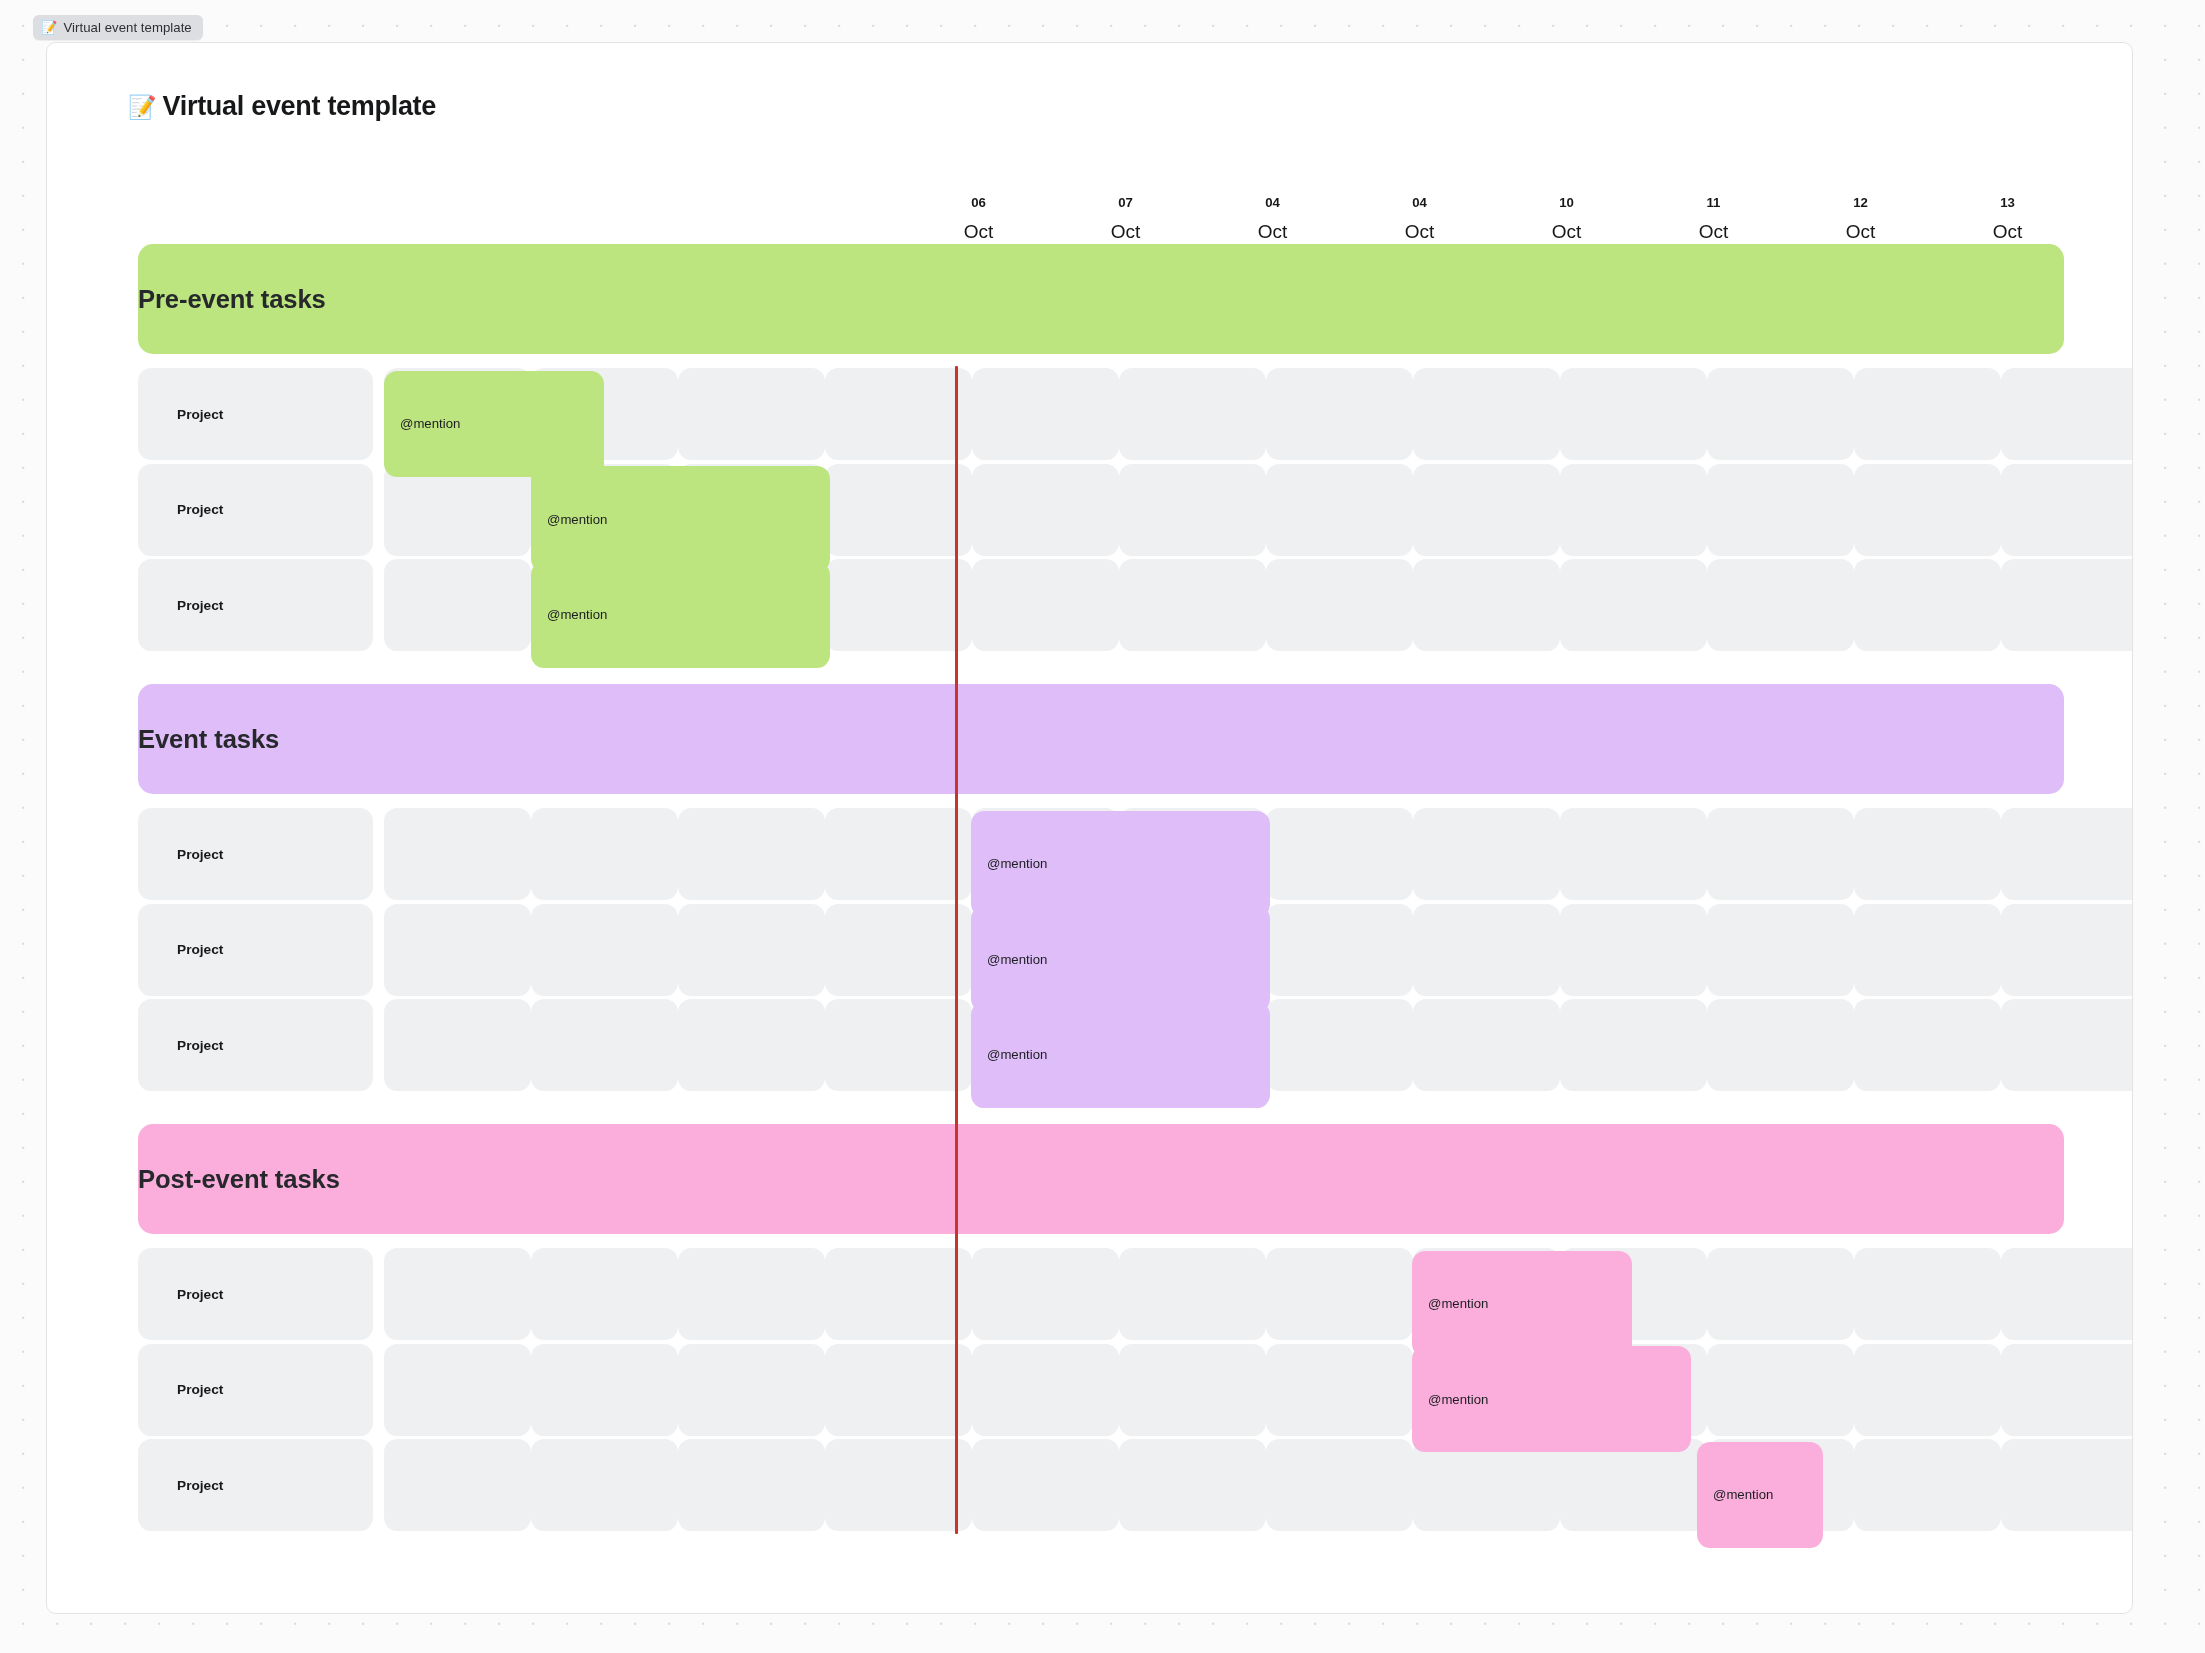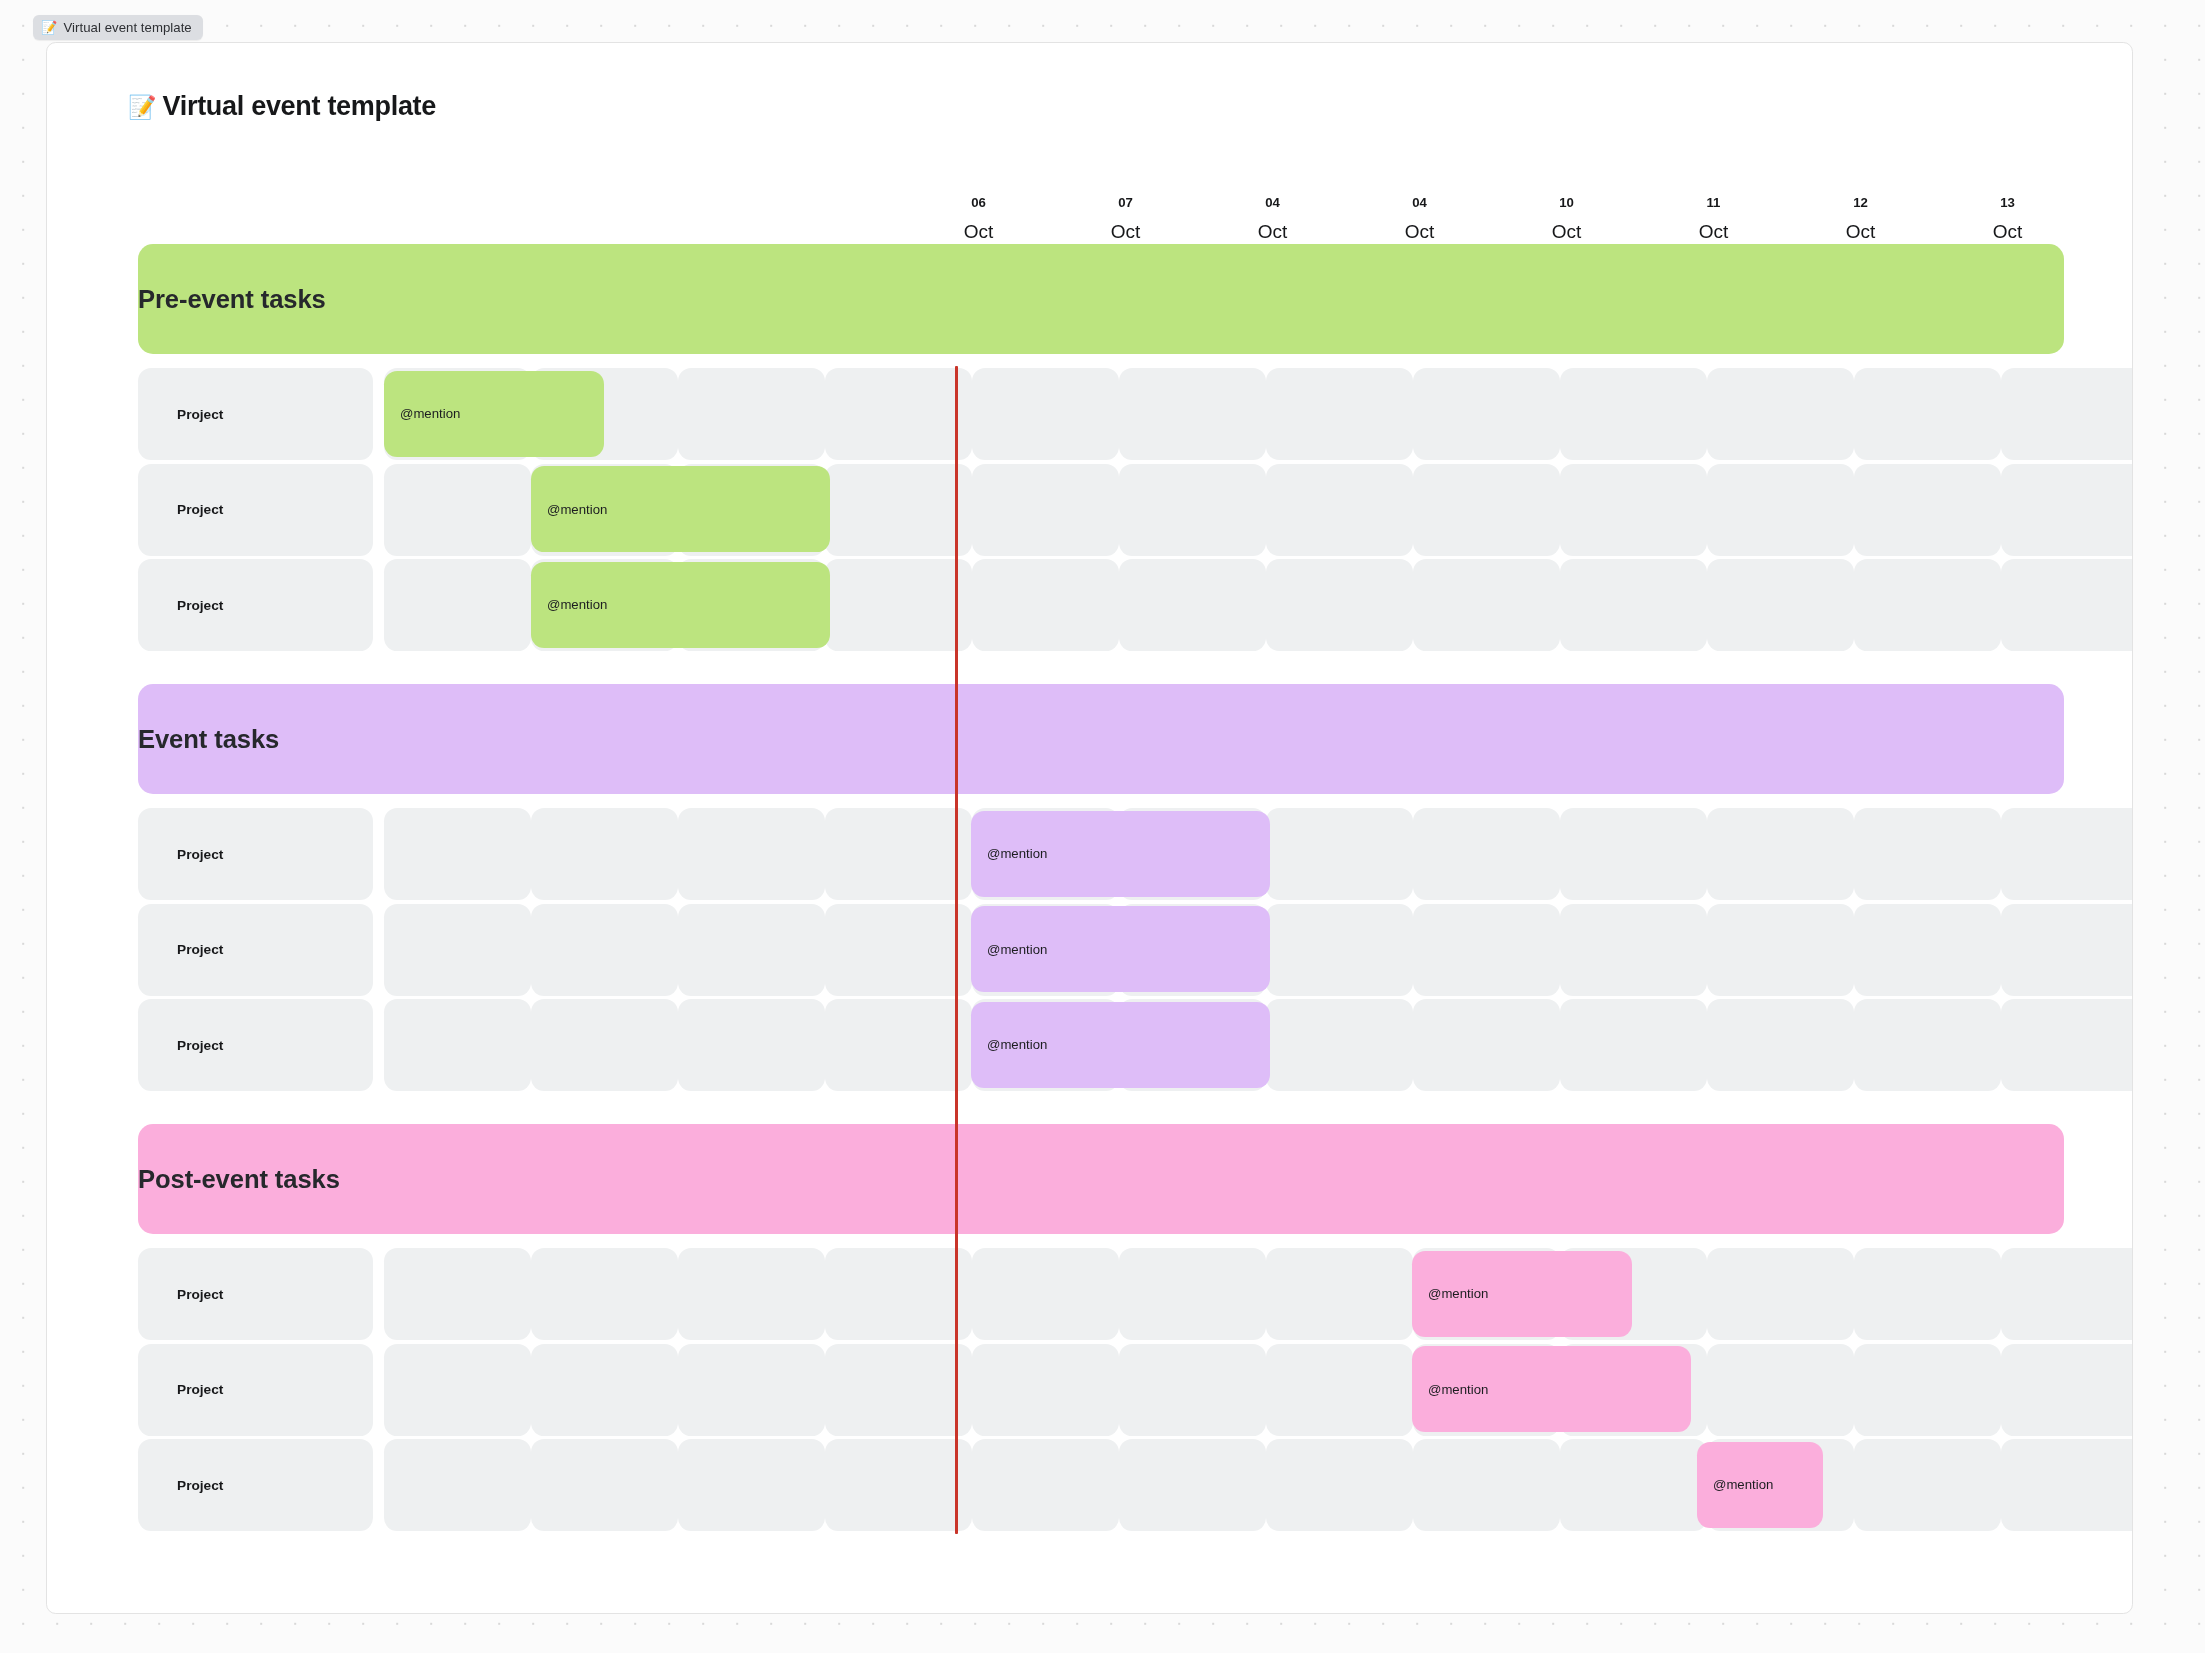--- a/index.html
+++ b/index.html
@@ -101,21 +101,21 @@
     background:#eef0f1;
     border-radius:13.2px;
     box-sizing:border-box;
   }
   .day-cell + .day-cell{margin-left:-12px;}
   .day-cell{margin-right:12px;}
   .day-cell:last-child{margin-right:0;}
 
   
   .bar{
-    position:absolute;top:2.6px;height:86px;
+    position:absolute;top:2.6px;height:106px;
     border-radius:13.2px;
     display:flex;align-items:center;
     padding-left:16px;box-sizing:border-box;
     z-index:3;
   }
   .bar .txt{font-size:13.2px;color:#1c1d20;}
 
   
   .today-line{
     position:absolute;

